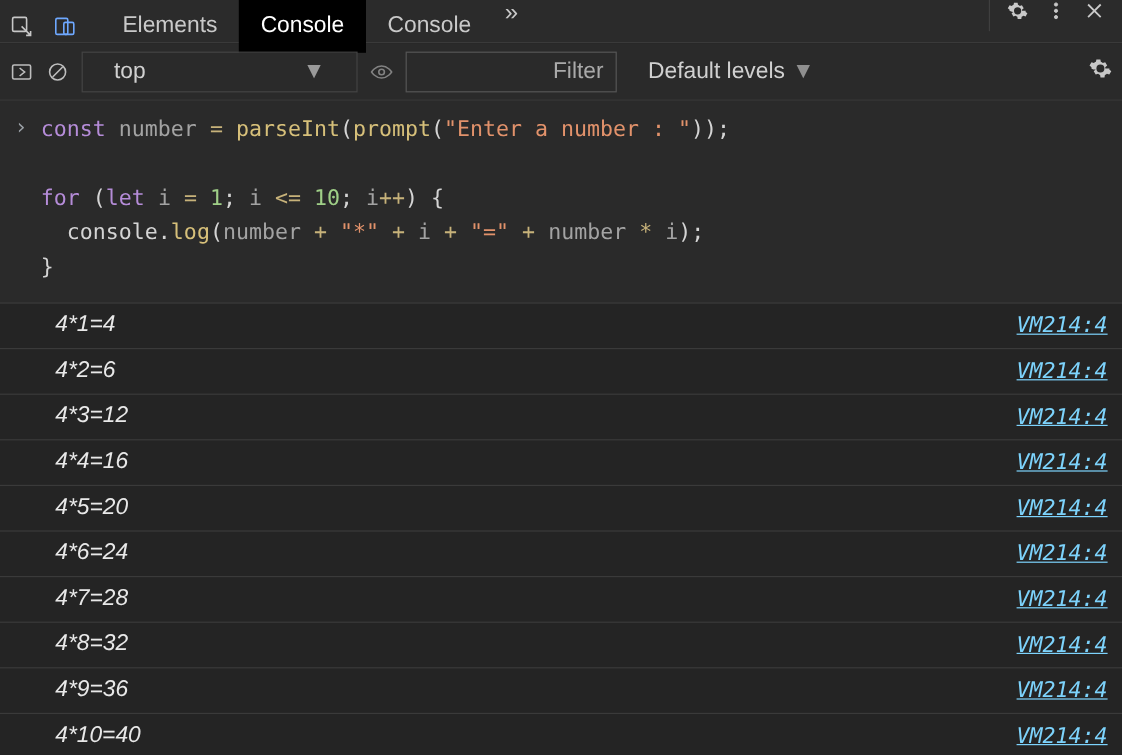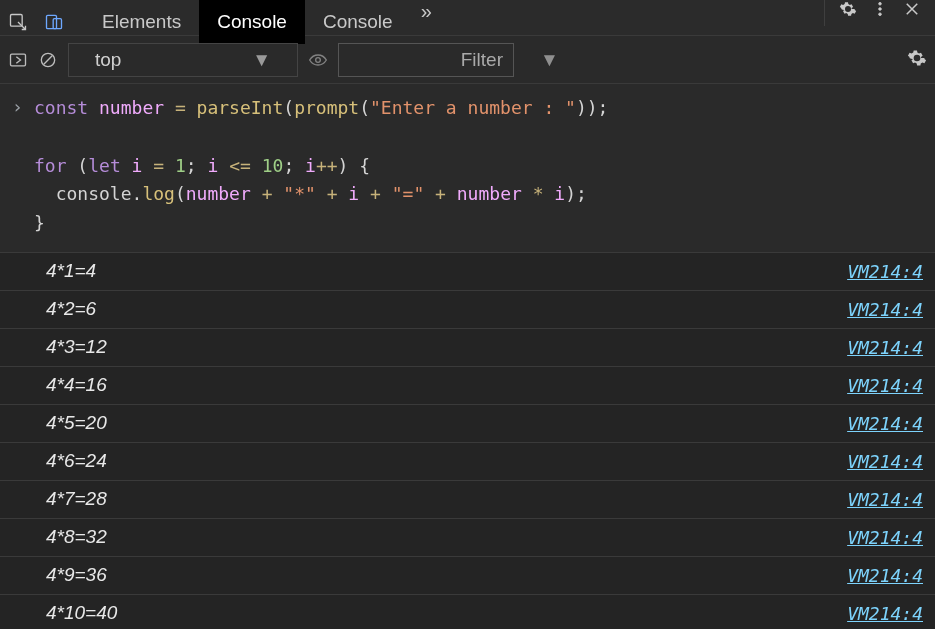--- a/index.html
+++ b/index.html
@@ -87,21 +87,21 @@
   
   .console { font-family: Menlo, Consolas, monospace; font-size:18px; }
   .input-row {
     display:flex; padding: 10px 12px 14px 12px;
     border-bottom: 1px solid #3a3a3a;
     background:#2a2a2a;
   }
   .prompt-caret { color:#9aa0a6; width:22px; flex:none; padding-top:2px; }
   .code { white-space: pre; line-height: 1.6; }
   .tok-kw   { color:#b58cd8; }  
-  .tok-var  { color:#f0abfc; }  
+  .tok-var  { color:#a3a3a3; }  
   .tok-op   { color:#c7b27a; }  
   .tok-fn   { color:#d7c07a; }  
   .tok-obj  { color:#d4d4d4; }  
   .tok-str  { color:#e2926b; }  
   .tok-num  { color:#9fcf87; }  
   .tok-punc { color:#d4d4d4; }
 
   .log-row {
     display:flex; justify-content: space-between; align-items:center;
     height:38px; padding: 0 12px 0 46px;
@@ -182,20 +182,21 @@
     <span class="caret">▼</span>
   </div>
   <span class="ic eye">
     <svg viewBox="0 0 24 24">
         <path d="M2 12s3.5-6 10-6 10 6 10 6-3.5 6-10 6S2 12 2 12z"></path>
         <circle cx="12" cy="12" r="2.8"></circle>
       </svg>
   </span>
   <input class="filter" placeholder="Filter" style="">
   <div class="levels">
+    <span>Default levels</span>
     <span class="caret">▼</span>
   </div>
   <div class="spacer"></div>
   <span class="gear">
     <svg viewBox="0 0 24 24">
         <path d="M12 8a4 4 0 1 0 0 8 4 4 0 0 0 0-8zm9 4a7 7 0 0 1-.1 1.2l2 1.6-2 3.4-2.4-.8a7 7 0 0 1-2 1.2l-.4 2.4h-4l-.4-2.4a7 7 0 0 1-2-1.2l-2.4.8-2-3.4 2-1.6A7 7 0 0 1 3 12a7 7 0 0 1 .1-1.2l-2-1.6 2-3.4 2.4.8a7 7 0 0 1 2-1.2L8 3h4l.4 2.4a7 7 0 0 1 2 1.2l2.4-.8 2 3.4-2 1.6c.07.4.1.8.1 1.2z"></path>
       </svg>
   </span>
 </div>
 

